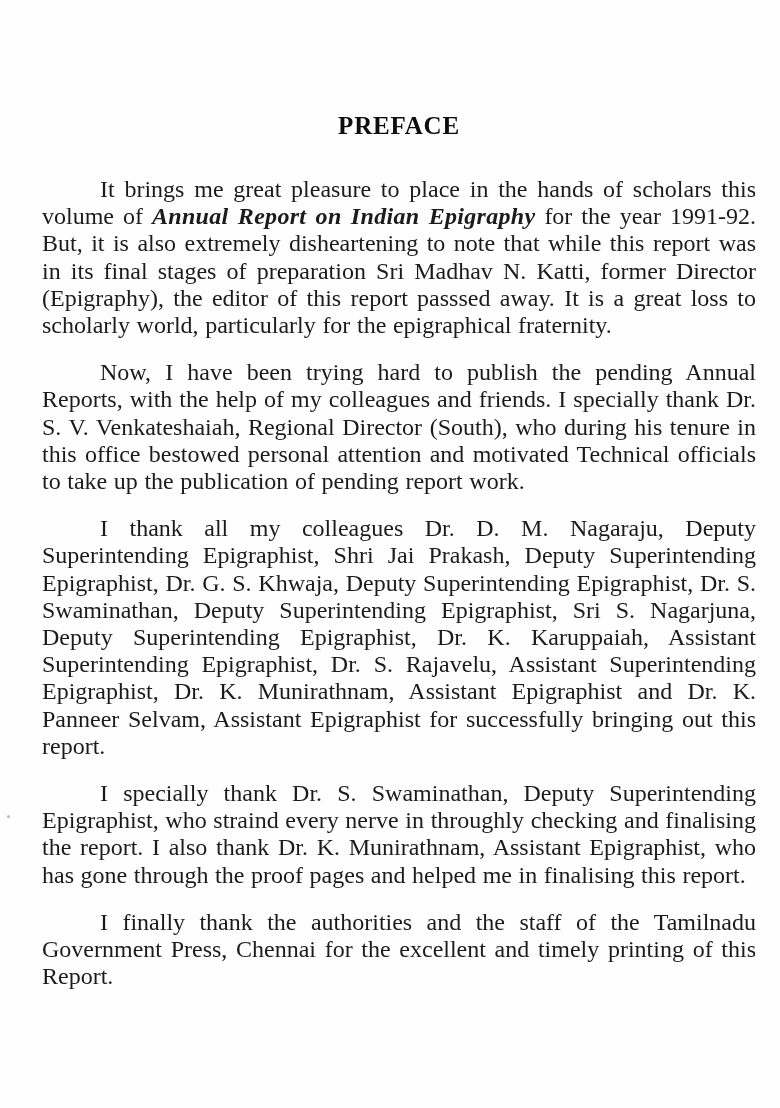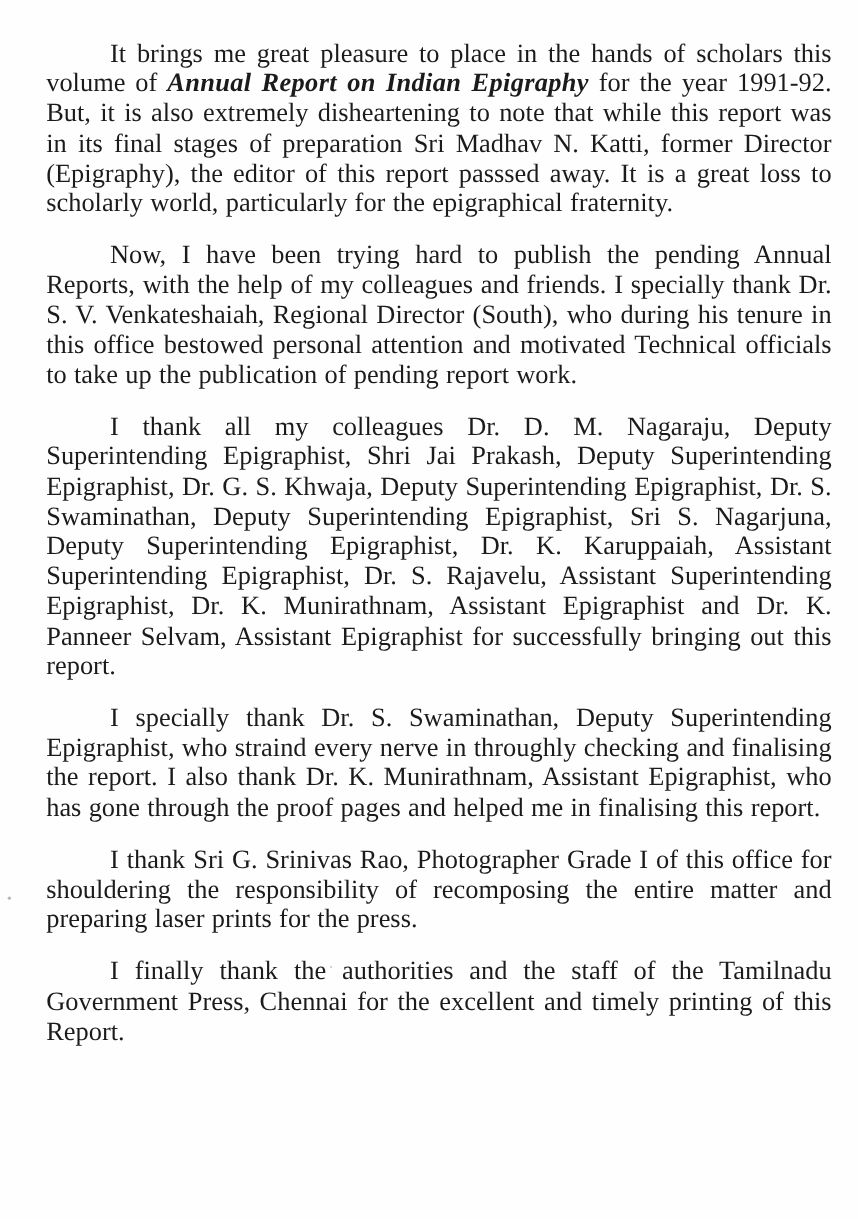--- a/index.html
+++ b/index.html
@@ -78,27 +78,27 @@
     border-radius: 50%;
   }
 </style>
 </head>
 <body>
 
 <div class="page">
 
   <div class="content">
 
+    <h1 class="page-title">PREFACE</h1>
 
     <div class="body-text">
         <p class="para"><span>It brings me great pleasure to place in the hands of scholars this volume of </span><span class="work-title">Annual Report on Indian Epigraphy</span><span> for the year 1991-92. But, it is also extremely disheartening to note that while this report was in its final stages of preparation Sri Madhav N. Katti, former Director (Epigraphy), the editor of this report passsed away. It is a great loss to scholarly world, particularly for the epigraphical fraternity.</span></p>
         <p class="para"><span>Now, I have been trying hard to publish the pending Annual Reports, with the help of my colleagues and friends. I specially thank Dr. S. V. Venkateshaiah, Regional Director (South), who during his tenure in this office bestowed personal attention and motivated Technical officials to take up the publication of pending report work.</span></p>
         <p class="para"><span>I thank all my colleagues Dr. D. M. Nagaraju, Deputy Superintending Epigraphist, Shri Jai Prakash, Deputy Superintending Epigraphist, Dr. G. S. Khwaja, Deputy Superintending Epigraphist, Dr. S. Swaminathan, Deputy Superintending Epigraphist, Sri S. Nagarjuna, Deputy Superintending Epigraphist, Dr. K. Karuppaiah, Assistant Superintending Epigraphist, Dr. S. Rajavelu, Assistant Superintending Epigraphist, Dr. K. Munirathnam, Assistant Epigraphist and Dr. K. Panneer Selvam, Assistant Epigraphist for successfully bringing out this report.</span></p>
         <p class="para"><span>I specially thank Dr. S. Swaminathan, Deputy Superintending Epigraphist, who straind every nerve in throughly checking and finalising the report. I also thank Dr. K. Munirathnam, Assistant Epigraphist, who has gone through the proof pages and helped me in finalising this report.</span></p>
-        <p class="para"><span>I thank Sri G. Srinivas Rao, Photographer Grade I of this office for shouldering the responsibility of recomposing the entire matter and preparing laser prints for the press.</span></p>
         <p class="para"><span>I finally thank the authorities and the staff of the Tamilnadu Government Press, Chennai for the excellent and timely printing of this Report.</span></p>
       </div>
 
   </div>
 
   <span class="scan-speck"></span>
   <span class="scan-speck-2"></span>
 
 </div>
 

